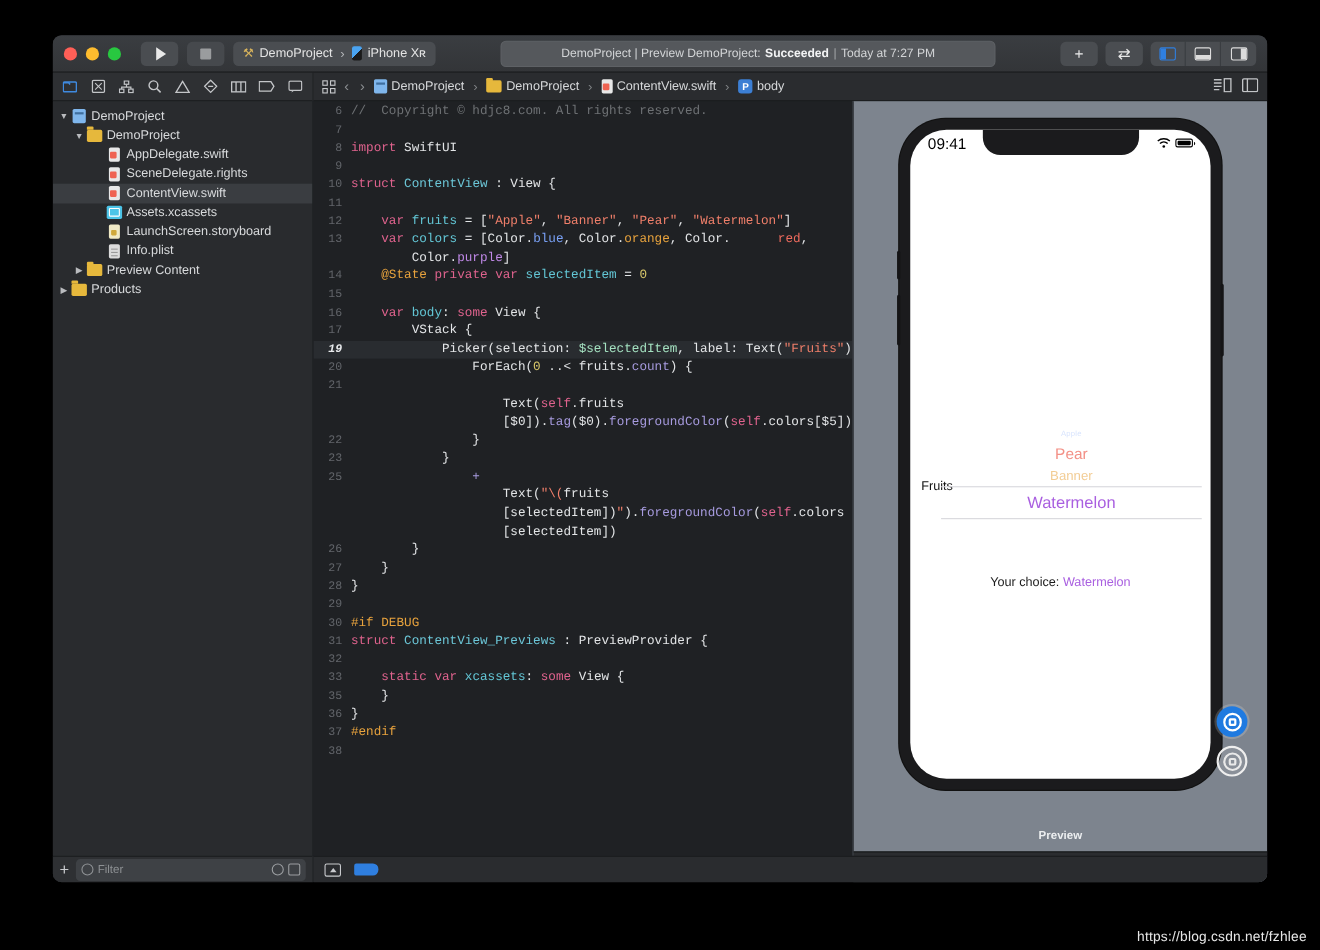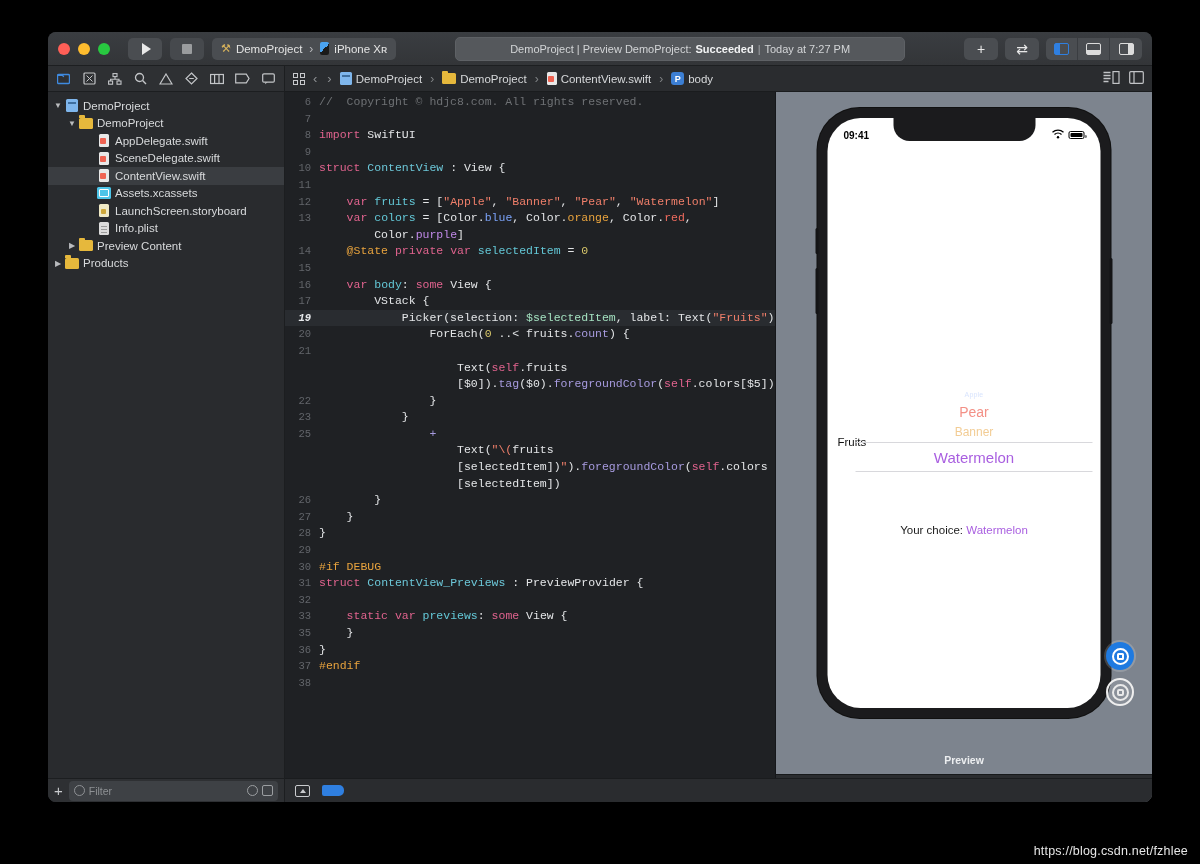--- a/index.html
+++ b/index.html
@@ -288,21 +288,21 @@
   .str { color: #f07f6a; }      
   .cm  { color: #6e7174; }      
   .fn  { color: #a79bdf; }      
   .num { color: #d8c76a; }      
   .pp  { color: #e8a33d; }      
   .prop{ color: #a4e1c0; }      
   .vr  { color: #63c7d6; }      
   .pl  { color: #e3e5e7; }      
   .cblue   { color: #7aa2f7; }
   .corange { color: #e8a33d; }
-  .cred    { color: #ef6b5e; }
+  .cred    { color: #ef6b5e; margin-left: 43px; }
   .cpurple { color: #c089e8; }
 
   
   .preview-pane {
     flex: 1;
     background: #7d848e;
     position: relative;
     border-left: 1px solid #15171a;
     display: flex; flex-direction: column;
     min-width: 0;
@@ -335,23 +335,23 @@
     overflow: hidden;
   }
   .notch {
     position: absolute; top: 0; left: 50%; transform: translateX(-50%);
     width: 142px; height: 23px;
     background: #1b1b1d;
     border-radius: 0 0 16px 16px;
   }
   .ios-status {
     position: absolute; top: 0; left: 0; right: 0; height: 23px;
-    display: flex; align-items: flex-end; justify-content: space-between;
+    display: flex; align-items: center; justify-content: space-between;
     padding: 0 16px;
-    font-size: 10px; font-weight: bold; color: #000;
+    font-size: 14px; font-weight: normal; color: #000;
   }
   .ios-right { display: flex; align-items: center; gap: 4px; }
   .batt { width: 16px; height: 8px; border: 1px solid #000; border-radius: 2px; position: relative; }
   .batt::before { content:''; position:absolute; left:1px; top:1px; bottom:1px; right:1px; background:#000; border-radius:1px;}
   .batt::after { content:''; position:absolute; right:-3px; top:2.5px; width:1.5px; height:3px; background:#000; border-radius:0 1px 1px 0;}
 
   .ios-content {
     position: absolute; top: 23px; left: 0; right: 0; bottom: 0;
     display: flex; flex-direction: column; align-items: center;
     justify-content: center;
@@ -589,21 +589,21 @@
               <span class="ficon">
                 <span class="sheet swift"></span>
               </span>
               <span>AppDelegate.swift</span>
             </div>
             <div class="row indent-3">
               <span class="tw"></span>
               <span class="ficon">
                 <span class="sheet swift"></span>
               </span>
-              <span>SceneDelegate.swift</span>
+              <span>SceneDelegate.rights</span>
             </div>
             <div class="row indent-3 sel">
               <span class="tw"></span>
               <span class="ficon">
                 <span class="sheet swift"></span>
               </span>
               <span>ContentView.swift</span>
             </div>
             <div class="row indent-3">
               <span class="tw"></span>
@@ -733,21 +733,21 @@
                 <div class="cline"><span class="gut"></span><span class="ctext"><span class="pl">                    Text(</span><span class="str">"\(</span><span class="pl">fruits</span></span></div>
                 <div class="cline"><span class="gut"></span><span class="ctext"><span class="pl">                    [selectedItem])</span><span class="str">"</span><span class="pl">).</span><span class="fn">foregroundColor</span><span class="pl">(</span><span class="k">self</span><span class="pl">.colors</span></span></div>
                 <div class="cline"><span class="gut"></span><span class="ctext"><span class="pl">                    [selectedItem])</span></span></div>
                 <div class="cline"><span class="gut">26</span><span class="ctext"><span class="pl">        }</span></span></div>
                 <div class="cline"><span class="gut">27</span><span class="ctext"><span class="pl">    }</span></span></div>
                 <div class="cline"><span class="gut">28</span><span class="ctext"><span class="pl">}</span></span></div>
                 <div class="cline"><span class="gut">29</span><span class="ctext"></span></div>
                 <div class="cline"><span class="gut">30</span><span class="ctext"><span class="pp">#if DEBUG</span></span></div>
                 <div class="cline"><span class="gut">31</span><span class="ctext"><span class="k">struct</span><span class="pl"> </span><span class="ty">ContentView_Previews</span><span class="pl"> : PreviewProvider {</span></span></div>
                 <div class="cline"><span class="gut">32</span><span class="ctext"></span></div>
-                <div class="cline"><span class="gut">33</span><span class="ctext"><span class="pl">    </span><span class="k">static</span><span class="pl"> </span><span class="k">var</span><span class="pl"> </span><span class="vr">previews</span><span class="pl">: </span><span class="k">some</span><span class="pl"> View {</span></span></div>
+                <div class="cline"><span class="gut">33</span><span class="ctext"><span class="pl">    </span><span class="k">static</span><span class="pl"> </span><span class="k">var</span><span class="pl"> </span><span class="vr">xcassets</span><span class="pl">: </span><span class="k">some</span><span class="pl"> View {</span></span></div>
                 <div class="cline"><span class="gut">35</span><span class="ctext"><span class="pl">    }</span></span></div>
                 <div class="cline"><span class="gut">36</span><span class="ctext"><span class="pl">}</span></span></div>
                 <div class="cline"><span class="gut">37</span><span class="ctext"><span class="pp">#endif</span></span></div>
                 <div class="cline"><span class="gut">38</span><span class="ctext"></span></div>
               </div>
           </div>
 
           <div class="preview-pane">
             <div class="canvas-area">
 

